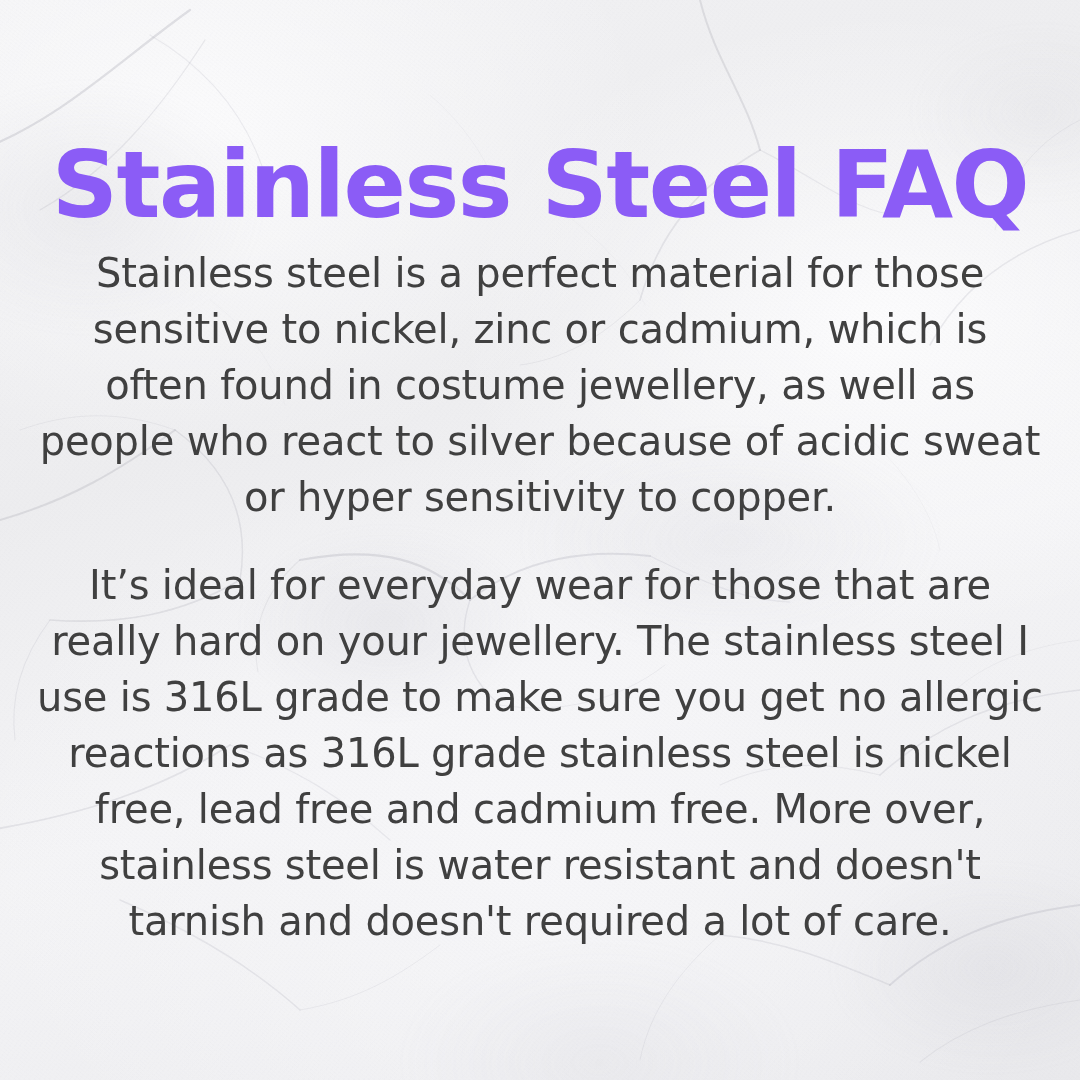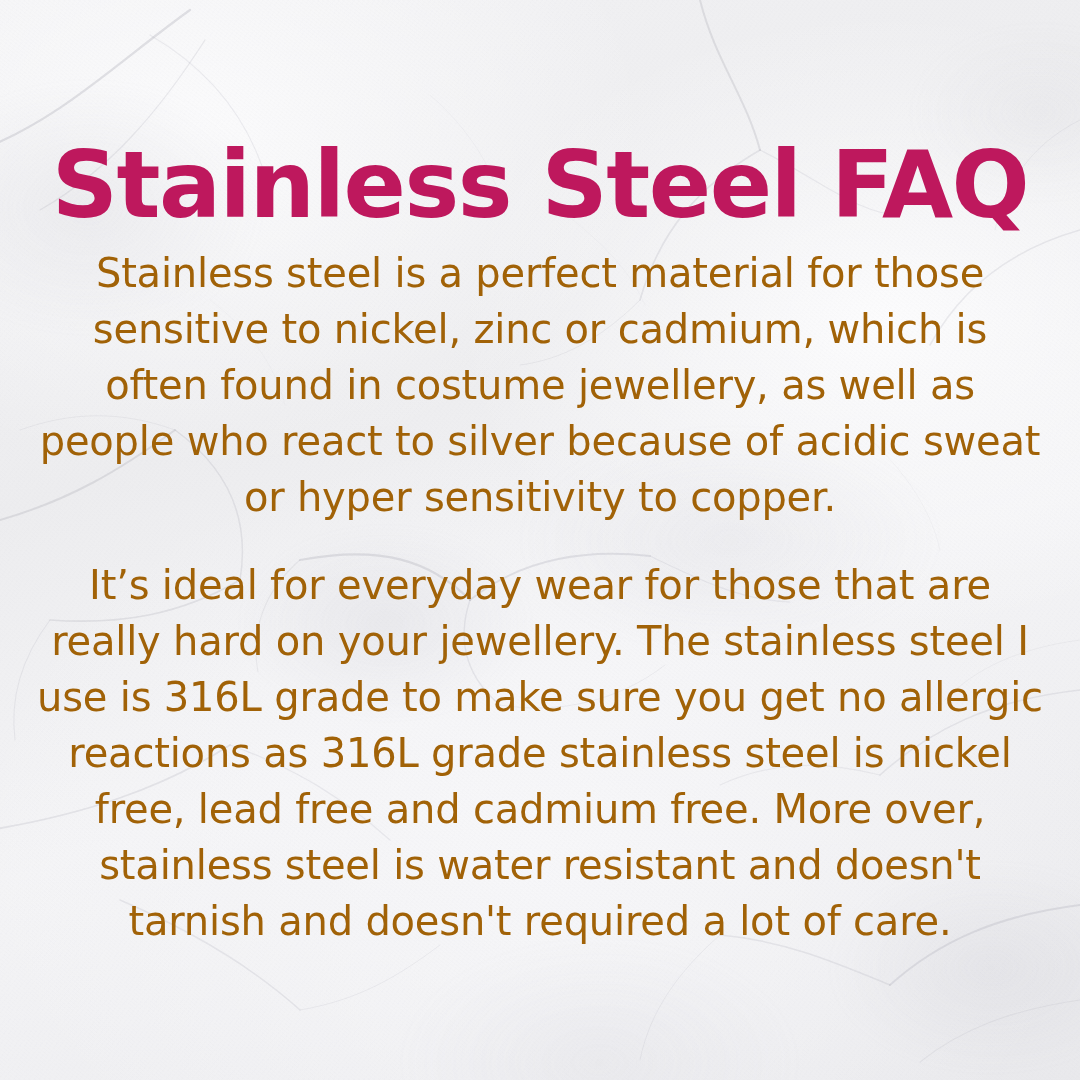--- a/index.html
+++ b/index.html
@@ -80,37 +80,37 @@
     position: absolute;
     top: 78px;
     left: 40px;
     right: 40px;
     text-align: center;
     font-family: "DejaVu Sans", "Liberation Sans", sans-serif;
     font-weight: 700;
     font-size: 92px;
     line-height: 1.0;
     letter-spacing: -1.5px;
-    color: #be185d;
+    color: #8b5cf6;
     white-space: nowrap;
   }
 
   .body-block {
     position: absolute;
     top: 245px;
     left: 36px;
     right: 36px;
     text-align: center;
   }
 
   .para {
     font-family: "DejaVu Sans", "Liberation Sans", sans-serif;
     font-size: 40px;
     line-height: 56px;
-    color: #a16207;
+    color: #404040;
     letter-spacing: -0.2px;
     margin: 0;
   }
 
   .para + .para { margin-top: 32px; }
 </style>
 </head>
 <body>
 
 <div id="poster">

